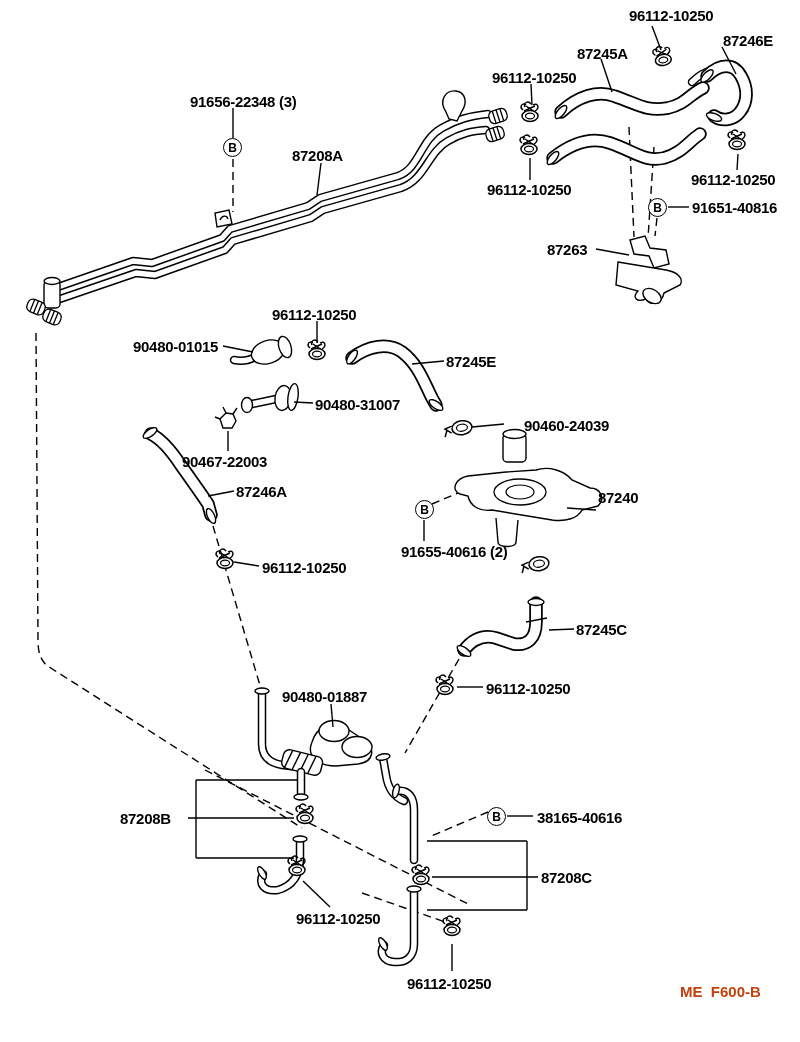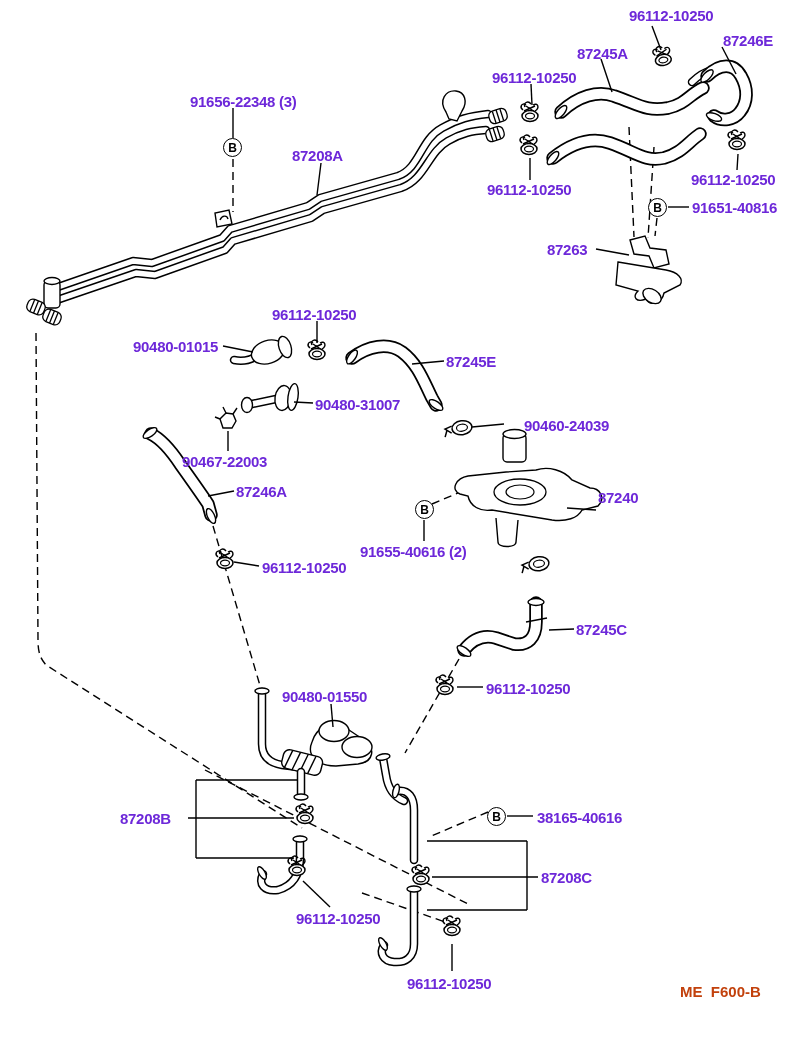--- a/index.html
+++ b/index.html
@@ -1,19 +1,19 @@
 <!DOCTYPE html>
 <html><head>
 <meta charset="utf-8">
 <style>
   html,body{margin:0;padding:0;background:#fff;}
   #stage{position:relative;width:800px;height:1042px;background:#fff;overflow:hidden;
          font-family:"Liberation Sans",sans-serif;}
   #art{position:absolute;left:0;top:0;}
-  .lbl{position:absolute;font:700 15px "Liberation Sans",sans-serif;color:#6d28d9;
+  .lbl{position:absolute;font:700 15px "Liberation Sans",sans-serif;color:#000000;
        white-space:nowrap;letter-spacing:-0.3px;text-align:center;}
   .footer-code{position:absolute;font:700 15px "Liberation Sans",sans-serif;color:#c2410c;
        white-space:pre;}
   .callout{position:absolute;width:19px;height:19px;border:1.7px solid #000;border-radius:50%;
        font:700 12px "Liberation Sans",sans-serif;color:#000;display:flex;align-items:center;
        justify-content:center;background:#fff;box-sizing:border-box;}
   
   .tube{fill:none;stroke:#000;stroke-width:8.5;stroke-linecap:round;stroke-linejoin:round;}
   .tube-in{fill:none;stroke:#fff;stroke-width:5.5;stroke-linecap:round;stroke-linejoin:round;}
   .hose{fill:none;stroke:#000;stroke-width:13.5;stroke-linecap:round;stroke-linejoin:round;}
@@ -247,25 +247,25 @@
   <div class="lbl" style="left:692px;top:199px">91651-40816</div>
   <div class="lbl" style="left:547px;top:241px">87263</div>
   <div class="lbl" style="left:272px;top:306px">96112-10250</div>
   <div class="lbl" style="left:133px;top:338px">90480-01015</div>
   <div class="lbl" style="left:446px;top:353px">87245E</div>
   <div class="lbl" style="left:315px;top:396px">90480-31007</div>
   <div class="lbl" style="left:182px;top:453px">90467-22003</div>
   <div class="lbl" style="left:524px;top:417px">90460-24039</div>
   <div class="lbl" style="left:236px;top:483px">87246A</div>
   <div class="lbl" style="left:598px;top:489px">87240</div>
-  <div class="lbl" style="left:360px;top:543px">91655-40616 (2)</div>
+  <div class="lbl" style="left:401px;top:543px">91655-40616 (2)</div>
   <div class="lbl" style="left:262px;top:559px">96112-10250</div>
   <div class="lbl" style="left:576px;top:621px">87245C</div>
   <div class="lbl" style="left:486px;top:680px">96112-10250</div>
-  <div class="lbl" style="left:282px;top:688px">90480-01550</div>
+  <div class="lbl" style="left:282px;top:688px">90480-01887</div>
   <div class="lbl" style="left:120px;top:810px">87208B</div>
   <div class="lbl" style="left:537px;top:809px">38165-40616</div>
   <div class="lbl" style="left:541px;top:869px">87208C</div>
   <div class="lbl" style="left:296px;top:910px">96112-10250</div>
   <div class="lbl" style="left:407px;top:975px">96112-10250</div>
 
   <div class="callout" style="left:223px;top:138px">B</div>
   <div class="callout" style="left:648px;top:198px">B</div>
   <div class="callout" style="left:415px;top:500px">B</div>
   <div class="callout" style="left:487px;top:807px">B</div>

